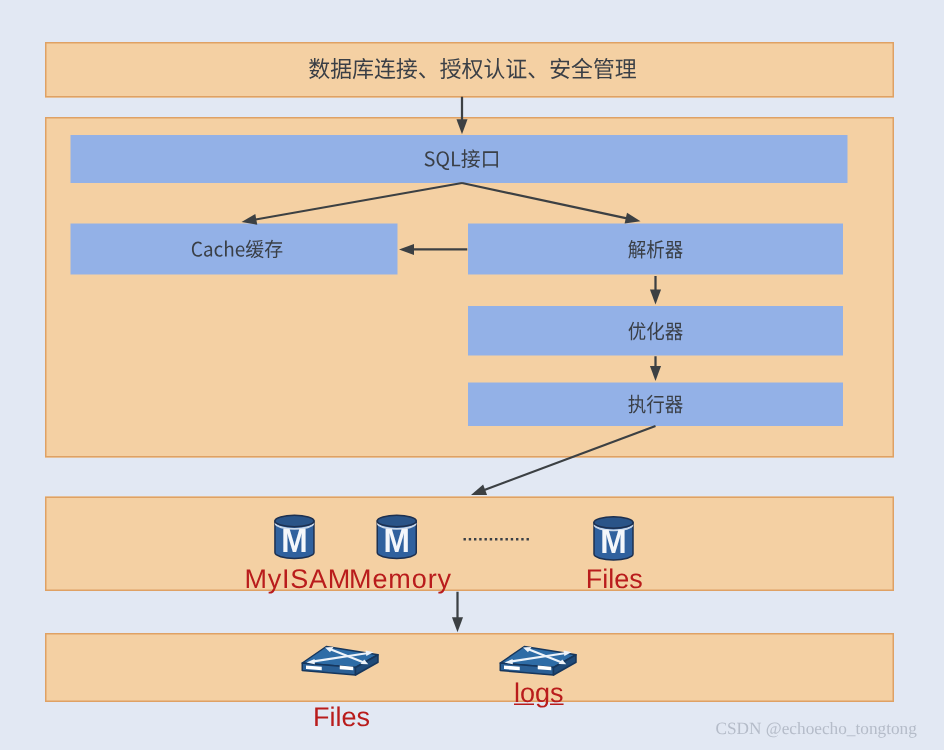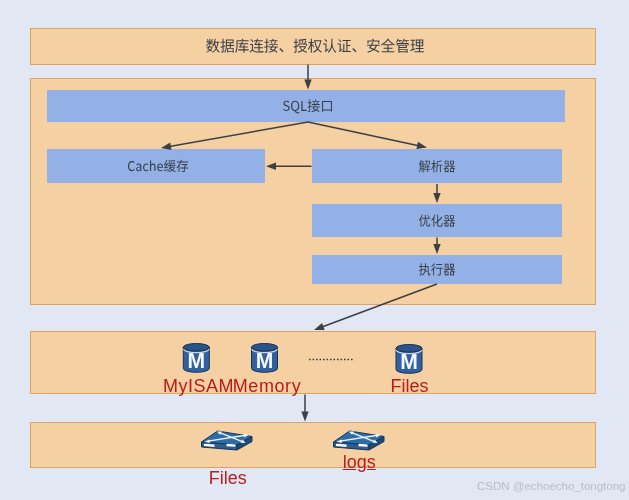--- a/index.html
+++ b/index.html
@@ -147,12 +147,12 @@
 <rect x="3.5" y="12.9" width="10.5" height="2.4" transform="skewY(4.5)"></rect>
 <rect x="26" y="11.2" width="9" height="2.4" transform="skewY(4.5)"></rect>
 </g>
 </g>
   </svg>
 <div class="lbl" style="left:198.5px;top:375.9px;letter-spacing:0.5px;">MyISAM</div>
 <div class="lbl" style="left:267px;top:375.9px;letter-spacing:0.6px;">Memory</div>
 <div class="lbl" style="left:409.5px;top:375.9px;">Files</div>
 <div class="lbl" style="left:227.7px;top:452.1px;margin-top:16px;">Files</div>
 <div class="lbl" style="left:359.2px;top:452.1px;text-decoration:underline;">logs</div>
-<div style="position:absolute;left:477px;top:479.5px;font-family:Liberation Sans, sans-serif;font-size:11.5px;color:#b5bcc9;white-space:nowrap;">CSDN @echoecho_tongtong</div>
+<div style="position:absolute;left:477px;top:479.5px;font-family:Liberation Serif, serif;font-size:11.5px;color:#b5bcc9;white-space:nowrap;">CSDN @echoecho_tongtong</div>
 </body></html>

